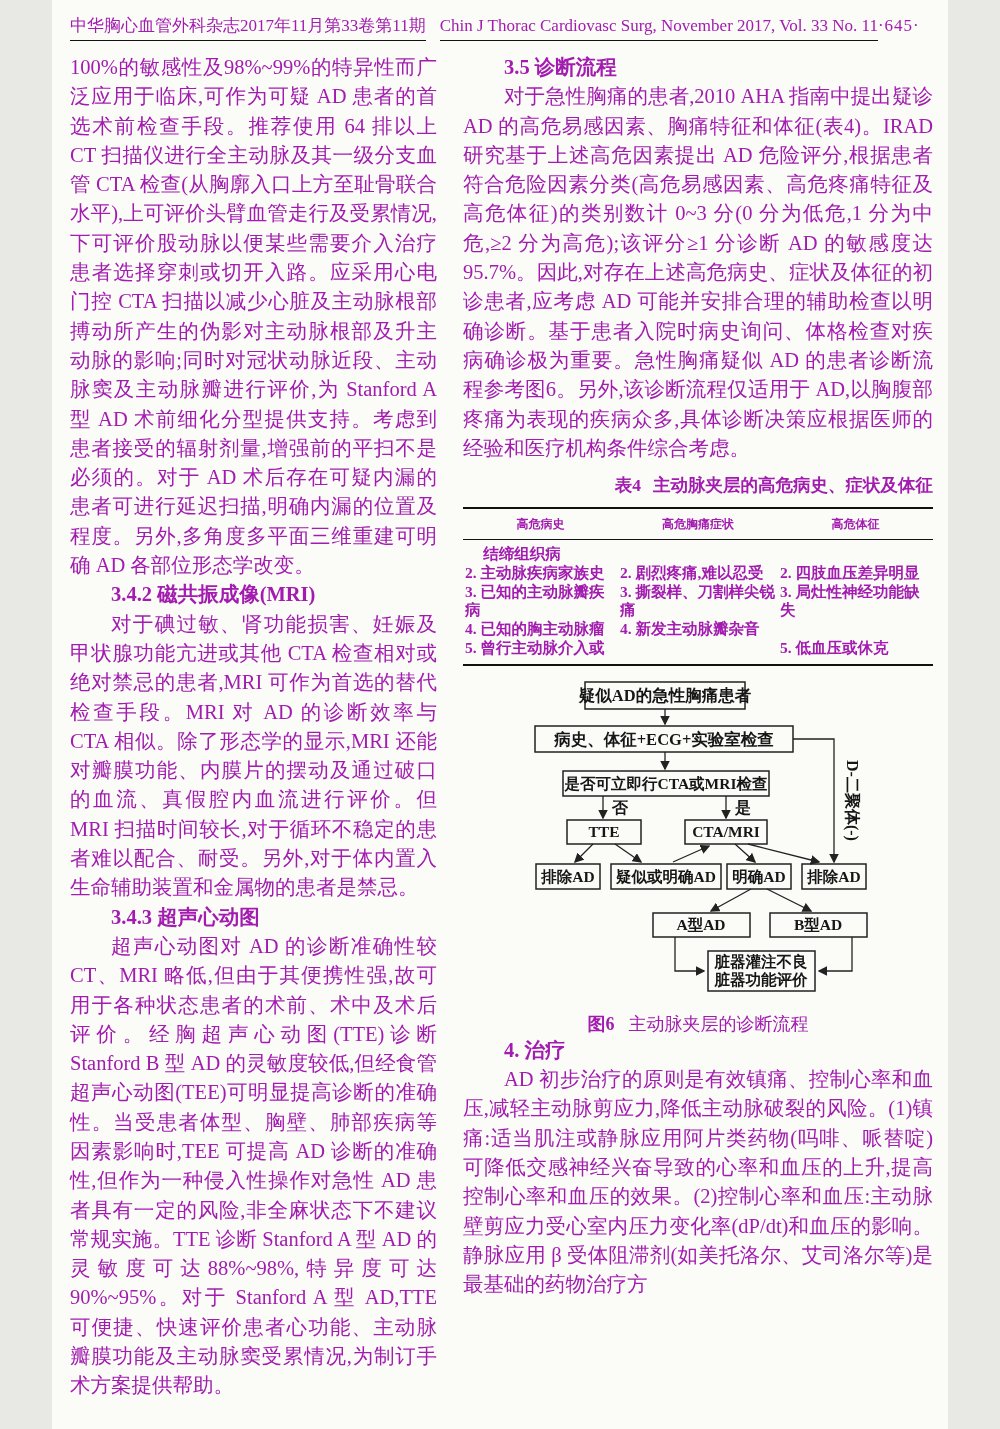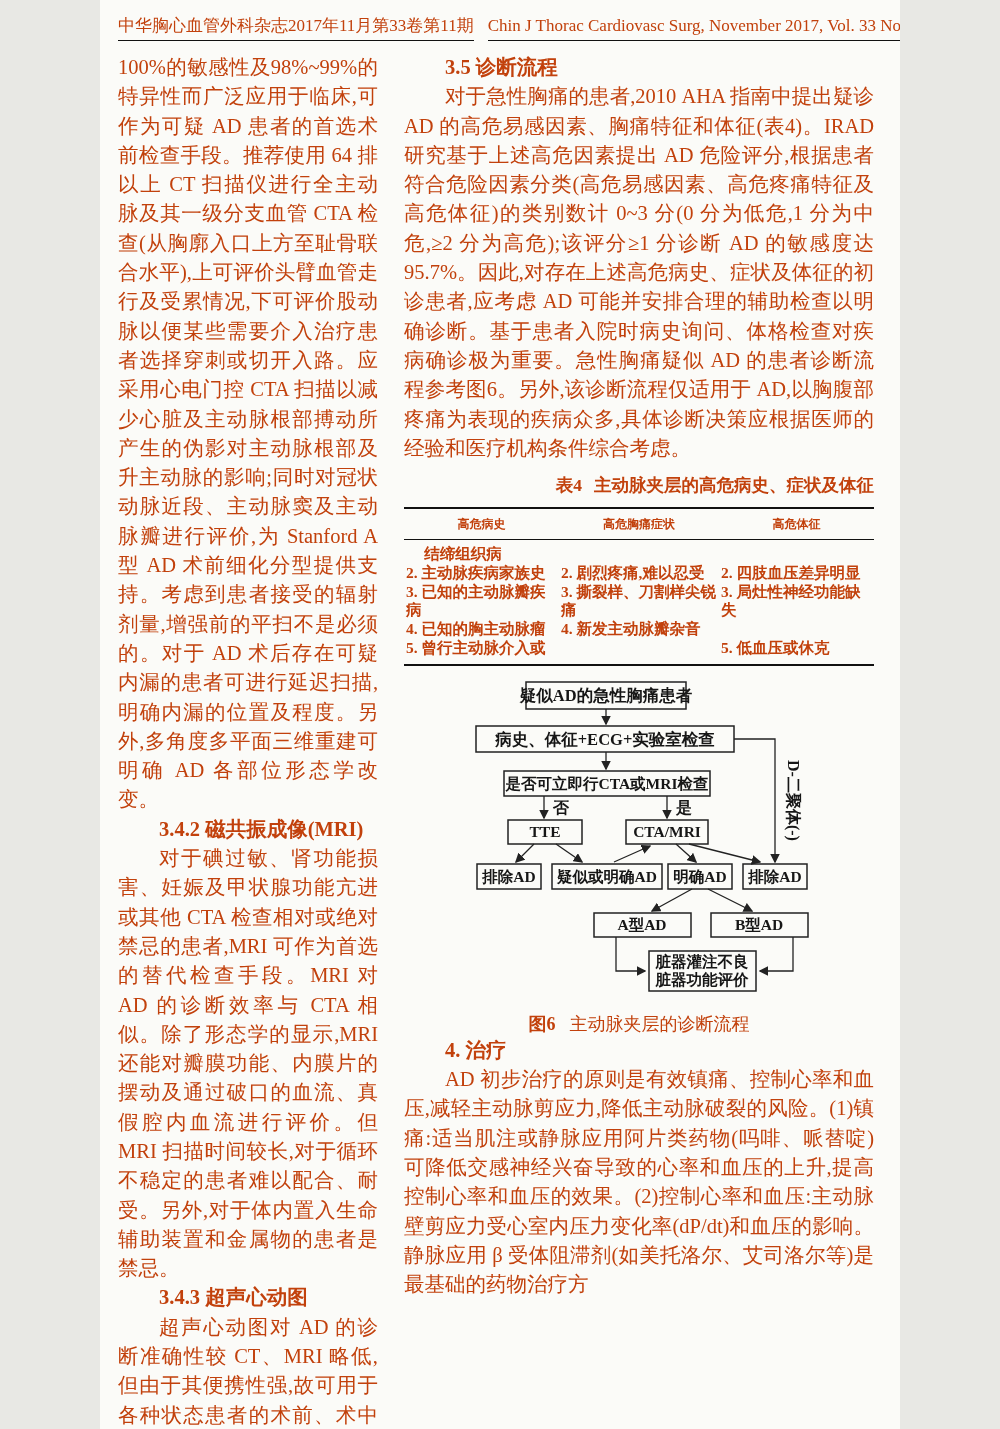--- a/index.html
+++ b/index.html
@@ -1,24 +1,24 @@
 <!DOCTYPE html>
 <html><head>
 <meta charset="utf-8">
 <style>
   html,body{margin:0;padding:0;background:#e8e8e4;}
   .page{
     position:relative;
-    width:800px;height:1429px;
+    width:896px;height:1429px;
     margin:0 auto;
     background:#fbfbf8;
-    color:#c2410c;
+    color:#a21caf;
     font-family:"Liberation Serif","DejaVu Serif",serif;
     box-sizing:border-box;
-    padding:14px 26px 0 18px;
+    padding:14px 15px 0 18px;
     overflow:hidden;
   }
   
   .runhead{display:flex;align-items:baseline;font-size:17px;line-height:24px;white-space:nowrap;}
   .runhead .cn{border-bottom:1.6px solid #111;padding-bottom:2px;}
   .runhead .en{border-bottom:1.6px solid #111;padding-bottom:2px;margin-left:14px;}
   .runhead .pageno{margin-left:auto;margin-right:18px;letter-spacing:1px;}
   
   .columns{display:flex;gap:26px;margin-top:12px;}
   .col{width:470px;font-size:20.5px;line-height:29.3px;text-align:justify;}

